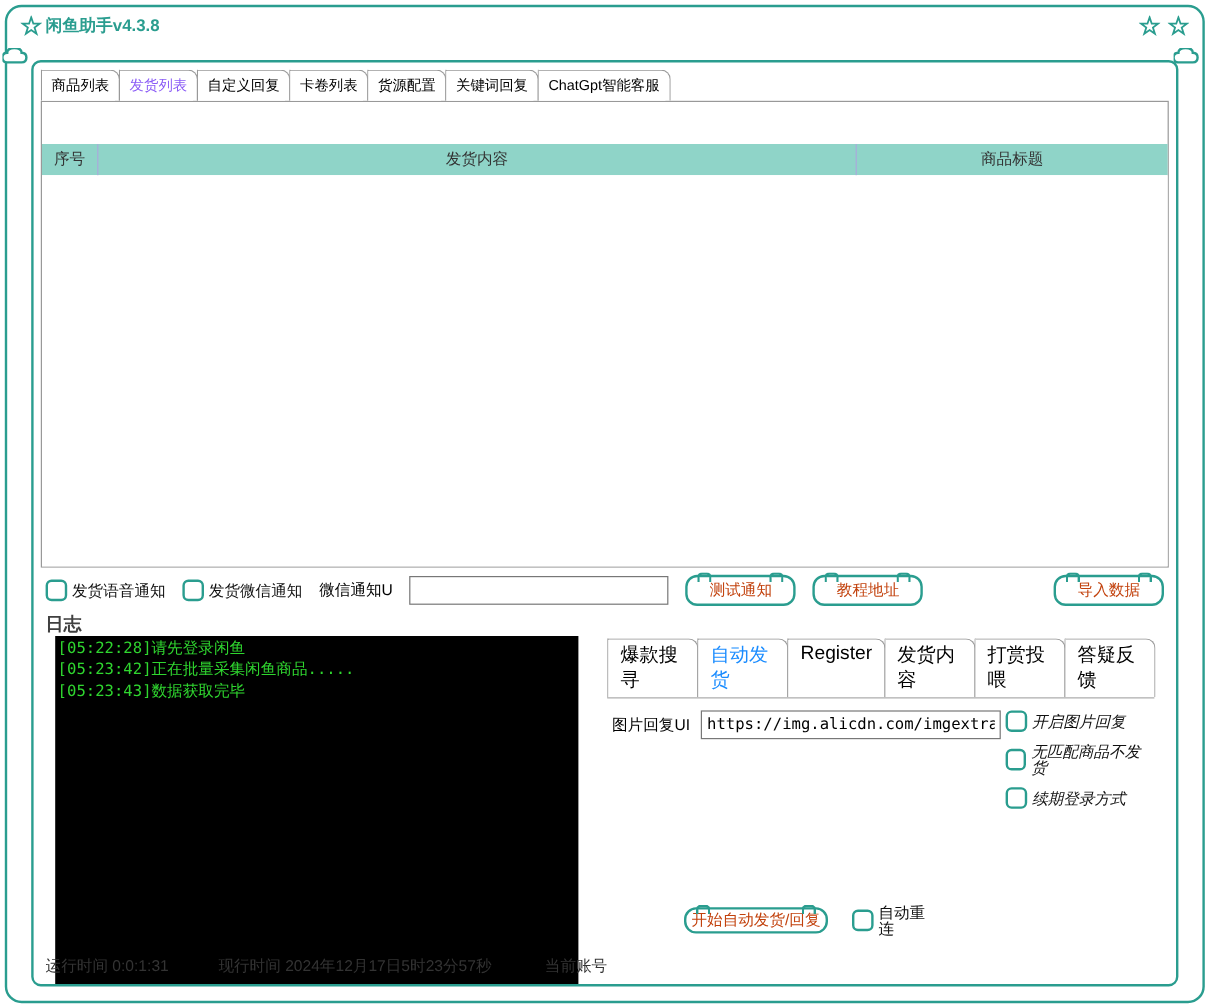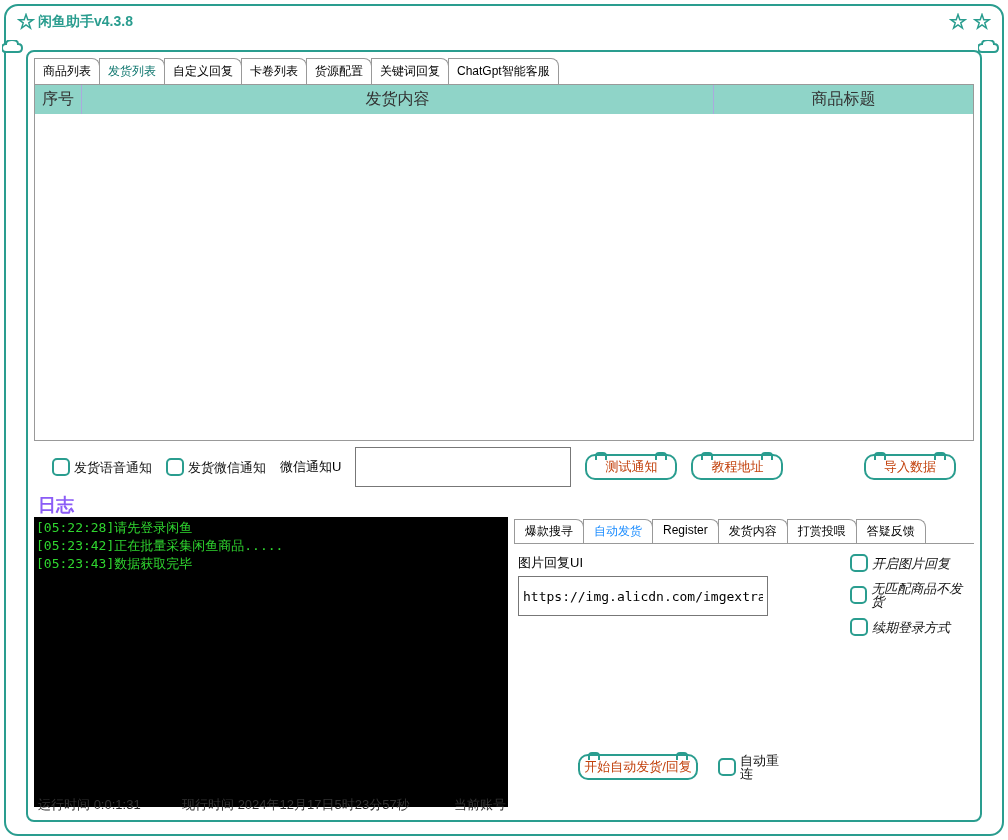--- a/index.html
+++ b/index.html
@@ -13,57 +13,57 @@
 .title-right { position: absolute; right: 10px; display: flex; gap: 4px; }
 
 .cloud-l, .cloud-r { position: absolute; top: 34px; width: 28px; height: 20px; }
 .cloud-l { left: -4px; }
 .cloud-r { right: -4px; }
 
 .inner-frame { position: absolute; top: 44px; left: 20px; right: 20px; bottom: 12px; border: 2px solid #2a9d8f; border-radius: 8px; }
 
 .main-tabs { display: flex; margin: 6px 0 0 6px; }
 .tab { border: 1px solid #999; border-bottom: none; padding: 4px 8px; font-size: 12px; background: #fff; border-top-right-radius: 8px; cursor: pointer; margin-right: -1px; }
-.tab.active { color: #0f766e; position: relative; z-index: 2; }
+.tab.active { color: #8b5cf6; position: relative; z-index: 2; }
 
 .table-wrap { margin: 0 6px; border: 1px solid #999; }
-.thead { display: flex; background: #8fd4c8; color: #333; font-size: 16px; }
+.thead { display: flex; background: #8fd4c8; color: #333; font-size: 13px; margin-top: 35px; }
 .th { padding: 4px 6px; text-align: center; }
 .th1 { width: 46px; }
 .th2 { width: 260px; border-left: 1px solid #aad; }
 .th3 { flex: 1; border-left: 1px solid #aad; }
 .tbody { height: 326px; background: #fff; }
 
-.middle-row { display: flex; align-items: center; padding: 6px 24px; gap: 14px; flex-wrap: wrap; }
+.middle-row { display: flex; align-items: center; padding: 6px 10px; gap: 14px; flex-wrap: wrap; }
 .chk-wrap { display: flex; align-items: center; gap: 4px; }
 .chk { width: 18px; height: 18px; border: 2px solid #2a9d8f; border-radius: 5px; display: inline-block; cursor: pointer; }
 .chk-label { font-size: 13px; color: #111; max-width: 78px; line-height: 1.0; }
-.txt-input { border: 1px solid #777; height: 40px; padding: 0 4px; font-size: 13px; background: #fff; }
+.txt-input { border: 1px solid #777; height: 24px; padding: 0 4px; font-size: 13px; background: #fff; }
 .btn { border: 2px solid #2a9d8f; border-radius: 10px; padding: 2px 18px; font-size: 13px; background: #fff; cursor: pointer; color: #c2410c; position: relative; }
 .btn::before, .btn::after { content: ""; position: absolute; top: -4px; width: 8px; height: 6px; border: 2px solid #2a9d8f; border-bottom: none; border-radius: 4px 4px 0 0; }
 .btn::before { left: 8px; }
 .btn::after { right: 8px; }
 
-.log-label { margin-left: 10px; font-size: 18px; color: #8b5cf6; font-weight: bold; }
-.bottom-area { display: flex; margin: 0 6px; gap: 6px; }
+.log-label { margin-left: 10px; font-size: 15px; color: #404040; font-weight: bold; }
+.bottom-area { display: flex; margin: 0 18px; gap: 24px; }
 .log-box { width: 474px; height: 290px; background: #000; color: #2fd62f; font-size: 13px; padding: 2px 2px; font-family: SimSun, monospace; line-height: 1.4; }
 .log-line { white-space: nowrap; }
 
 .right-panel { flex: 1; }
 .sub-tabs { display: flex; margin-top: 2px; }
-.sub-tab { border: 1px solid #999; border-bottom: none; padding: 3px 10px; font-size: 12px; background: #fff; border-top-right-radius: 8px; cursor: pointer; margin-right: -1px; }
+.sub-tab { border: 1px solid #999; border-bottom: none; padding: 3px 10px; font-size: 16px; background: #fff; border-top-right-radius: 8px; cursor: pointer; margin-right: -1px; }
 .sub-tab.active { color: #1a8cff; }
 
 .right-body { border-top: 1px solid #999; padding: 10px 4px 0 4px; display: flex; gap: 4px; }
 .form-col { display: flex; flex-direction: column; gap: 18px; flex: 1; }
-.form-row { display: flex; gap: 4px; flex-direction: column; }
+.form-row { display: flex; align-items: center; gap: 4px; }
 .form-lbl { font-size: 13px; width: 70px; white-space: nowrap; overflow: hidden; }
 .opts-col { width: 120px; display: flex; flex-direction: column; gap: 10px; font-style: italic; }
 
-.action-row { display: flex; gap: 20px; margin-top: 120px; padding-left: 60px; }
+.action-row { display: flex; align-items: center; gap: 20px; margin-top: 120px; padding-left: 60px; }
 
 .status-bar { position: absolute; bottom: 6px; left: 10px; right: 10px; display: flex; gap: 14px; font-size: 13px; color: #333; margin-top: 44px; }
 .status-item { white-space: nowrap; overflow: hidden; }
 </style>
 </head>
 <body>
 
 <div class="outer-frame">
   <div class="title-bar">
     <span class="star">

